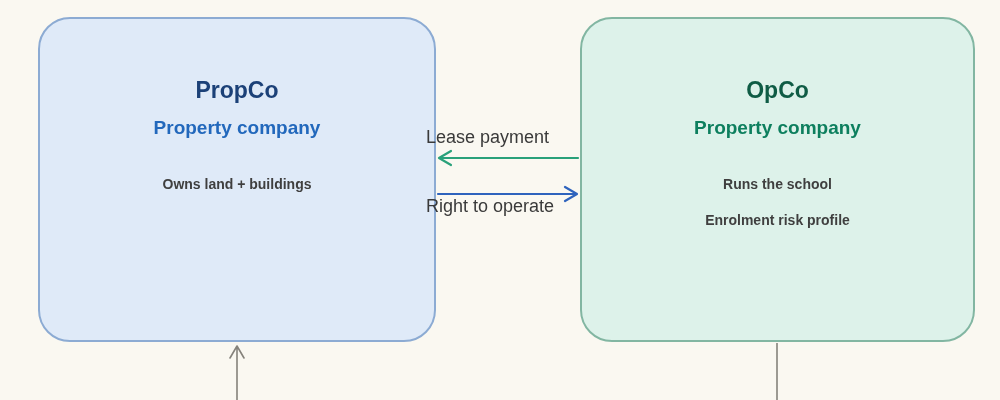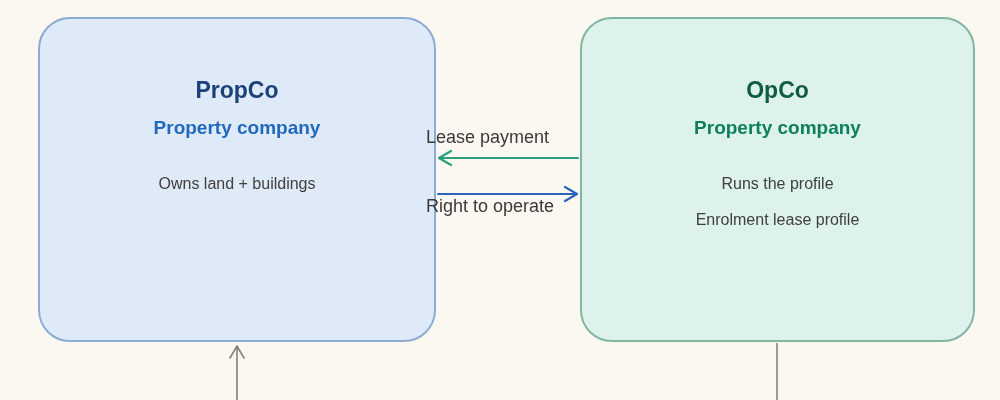--- a/index.html
+++ b/index.html
@@ -31,22 +31,22 @@
     line-height: 28px;
   }
   .box-subtitle {
     font-size: 19px;
     font-weight: 600;
     line-height: 24px;
     margin-top: 12px;
   }
   .box-lines {
     margin-top: 26px;
-    font-size: 16px;
-    font-weight: 400;
+    font-size: 14px;
+    font-weight: 700;
     line-height: 36px;
   }
   .flow-label {
     position: absolute;
     left: 426px;
     width: 164px;
     text-align: left;
     font-size: 18px;
     font-weight: 500;
     line-height: 22px;
@@ -73,22 +73,22 @@
     <div class="box-subtitle" style="color: rgb(34, 104, 188);">Property company</div>
     <div class="box-lines" style="color: rgb(63, 63, 63);">
       <div>Owns land + buildings</div>
     </div>
   </div>
 
   <div class="entity-box opco" style="background-color: rgb(221, 242, 234); border-color: rgb(130, 182, 162);">
     <div class="box-title" style="color: rgb(15, 92, 69);">OpCo</div>
     <div class="box-subtitle" style="color: rgb(13, 127, 94);">Property company</div>
     <div class="box-lines" style="color: rgb(63, 63, 63);">
-      <div>Runs the profile</div>
-      <div>Enrolment lease profile</div>
+      <div>Runs the school</div>
+      <div>Enrolment risk profile</div>
     </div>
   </div>
 
   <div class="flow-label lease" style="color: rgb(58, 58, 58);">Lease payment</div>
   <div class="flow-label operate" style="color: rgb(58, 58, 58);">Right to operate</div>
 
   <svg class="overlay" width="1000" height="400" viewBox="0 0 1000 400">
     <path d="M578 158 L440 158 M451 151 L439 158 L451 165" fill="none" stroke-width="2.2" stroke-linecap="round" stroke-linejoin="round" stroke="#29a17a"></path>
     <path d="M438 194 L576 194 M565 187 L577 194 L565 201" fill="none" stroke-width="2.2" stroke-linecap="round" stroke-linejoin="round" stroke="#2e63bd"></path>
     <path d="M237 400 L237 348 M230 358 L237 346 L244 358" fill="none" stroke-width="1.6" stroke-linecap="round" stroke-linejoin="round" stroke="#85827b"></path>

